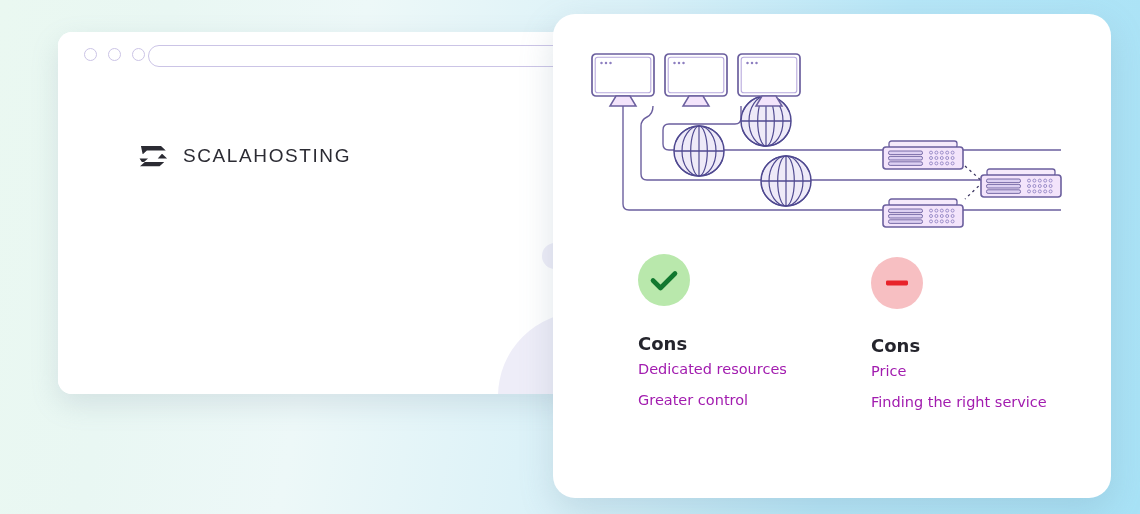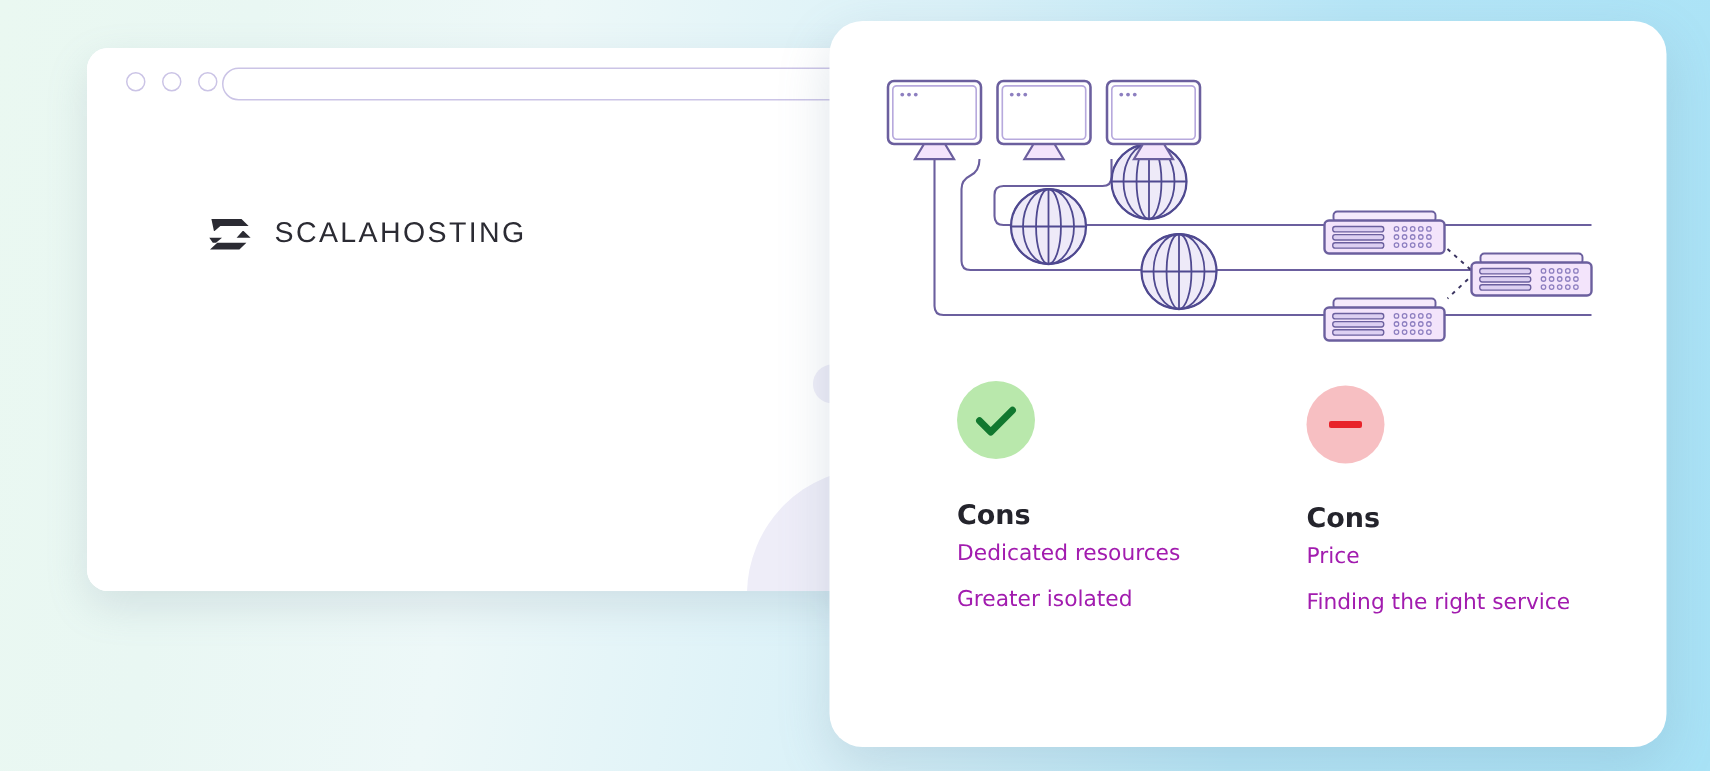--- a/index.html
+++ b/index.html
@@ -196,21 +196,21 @@
 
       <div class="pc-col col-pros pros">
         <span class="badge badge-pros">
           <svg viewBox="0 0 52 52" width="52" height="52" aria-hidden="true">
             <path d="M15 26.5 L22.5 34 L37 19.5" fill="none" stroke="#11782f" stroke-width="4.6" stroke-linecap="round" stroke-linejoin="round"></path>
           </svg>
         </span>
         <div class="pc-title">Cons</div>
         <ul class="pc-list">
           <li>Dedicated resources</li>
-          <li>Greater isolated</li>
+          <li>Greater control</li>
         </ul>
       </div>
 
       <div class="pc-col col-cons cons">
         <span class="badge badge-cons">
           <svg viewBox="0 0 52 52" width="52" height="52" aria-hidden="true">
             <rect x="15" y="23.6" width="22" height="4.8" rx="1.4" fill="#e8232a"></rect>
           </svg>
         </span>
         <div class="pc-title">Cons</div>

